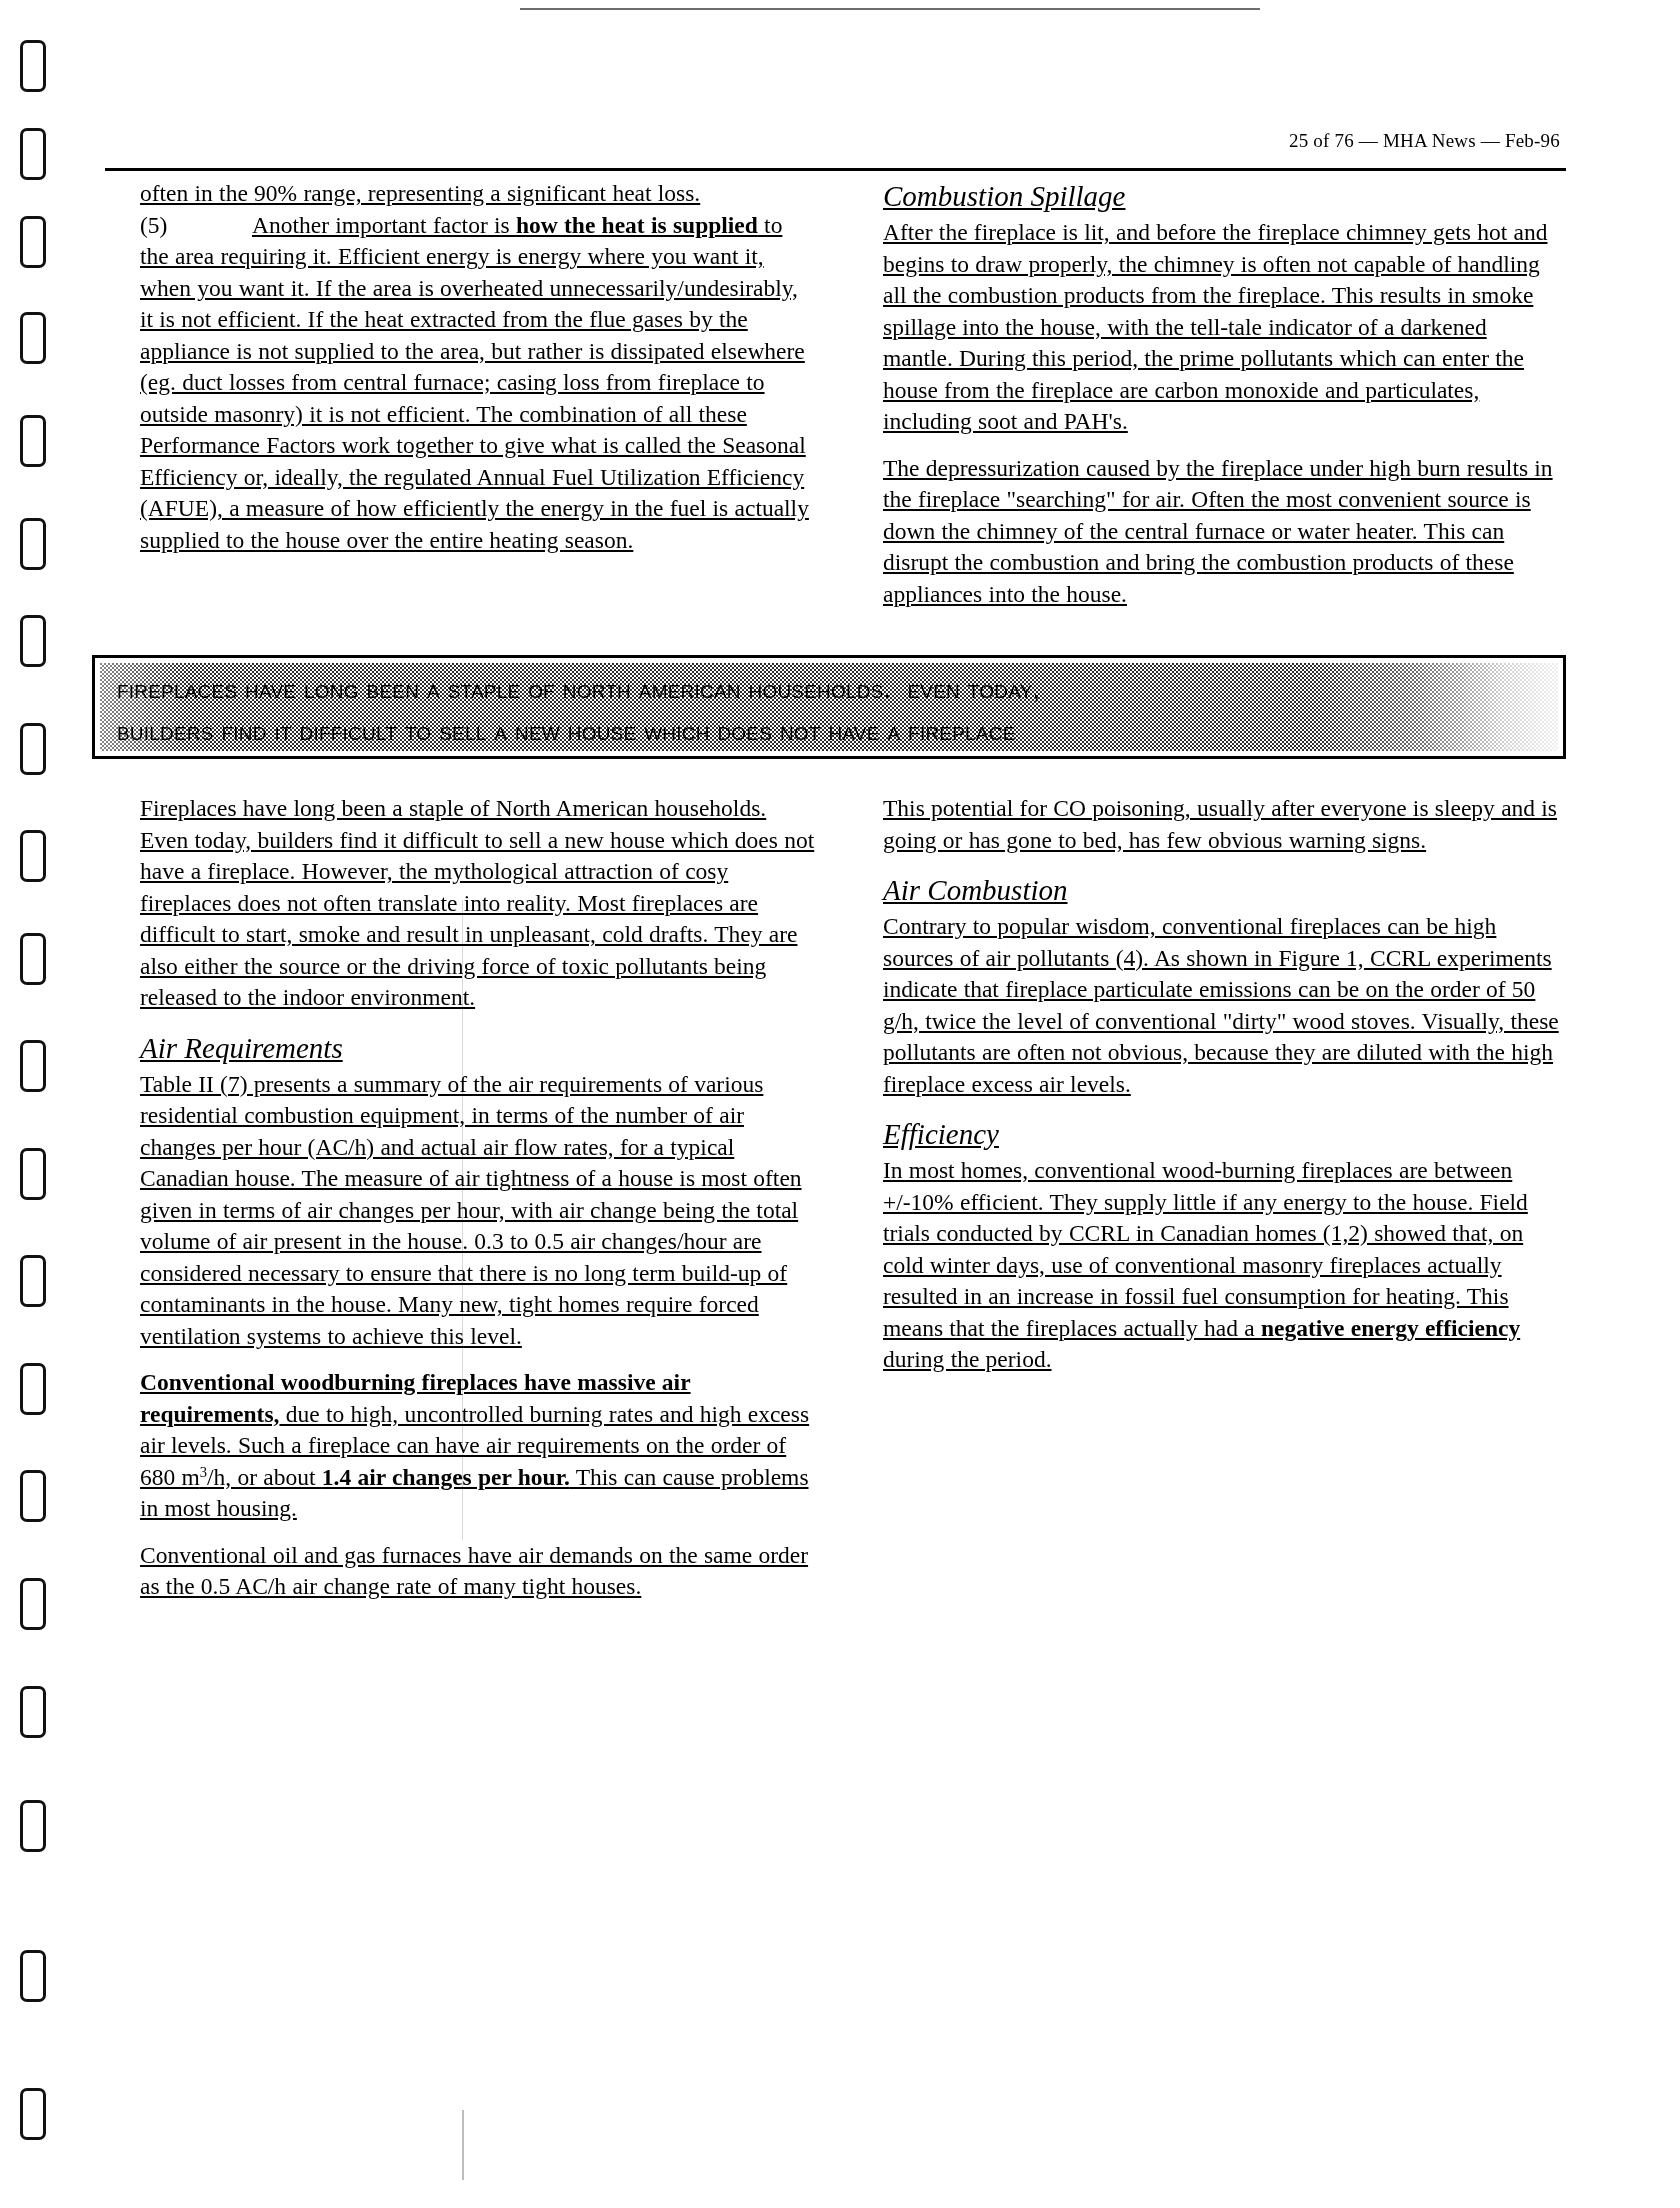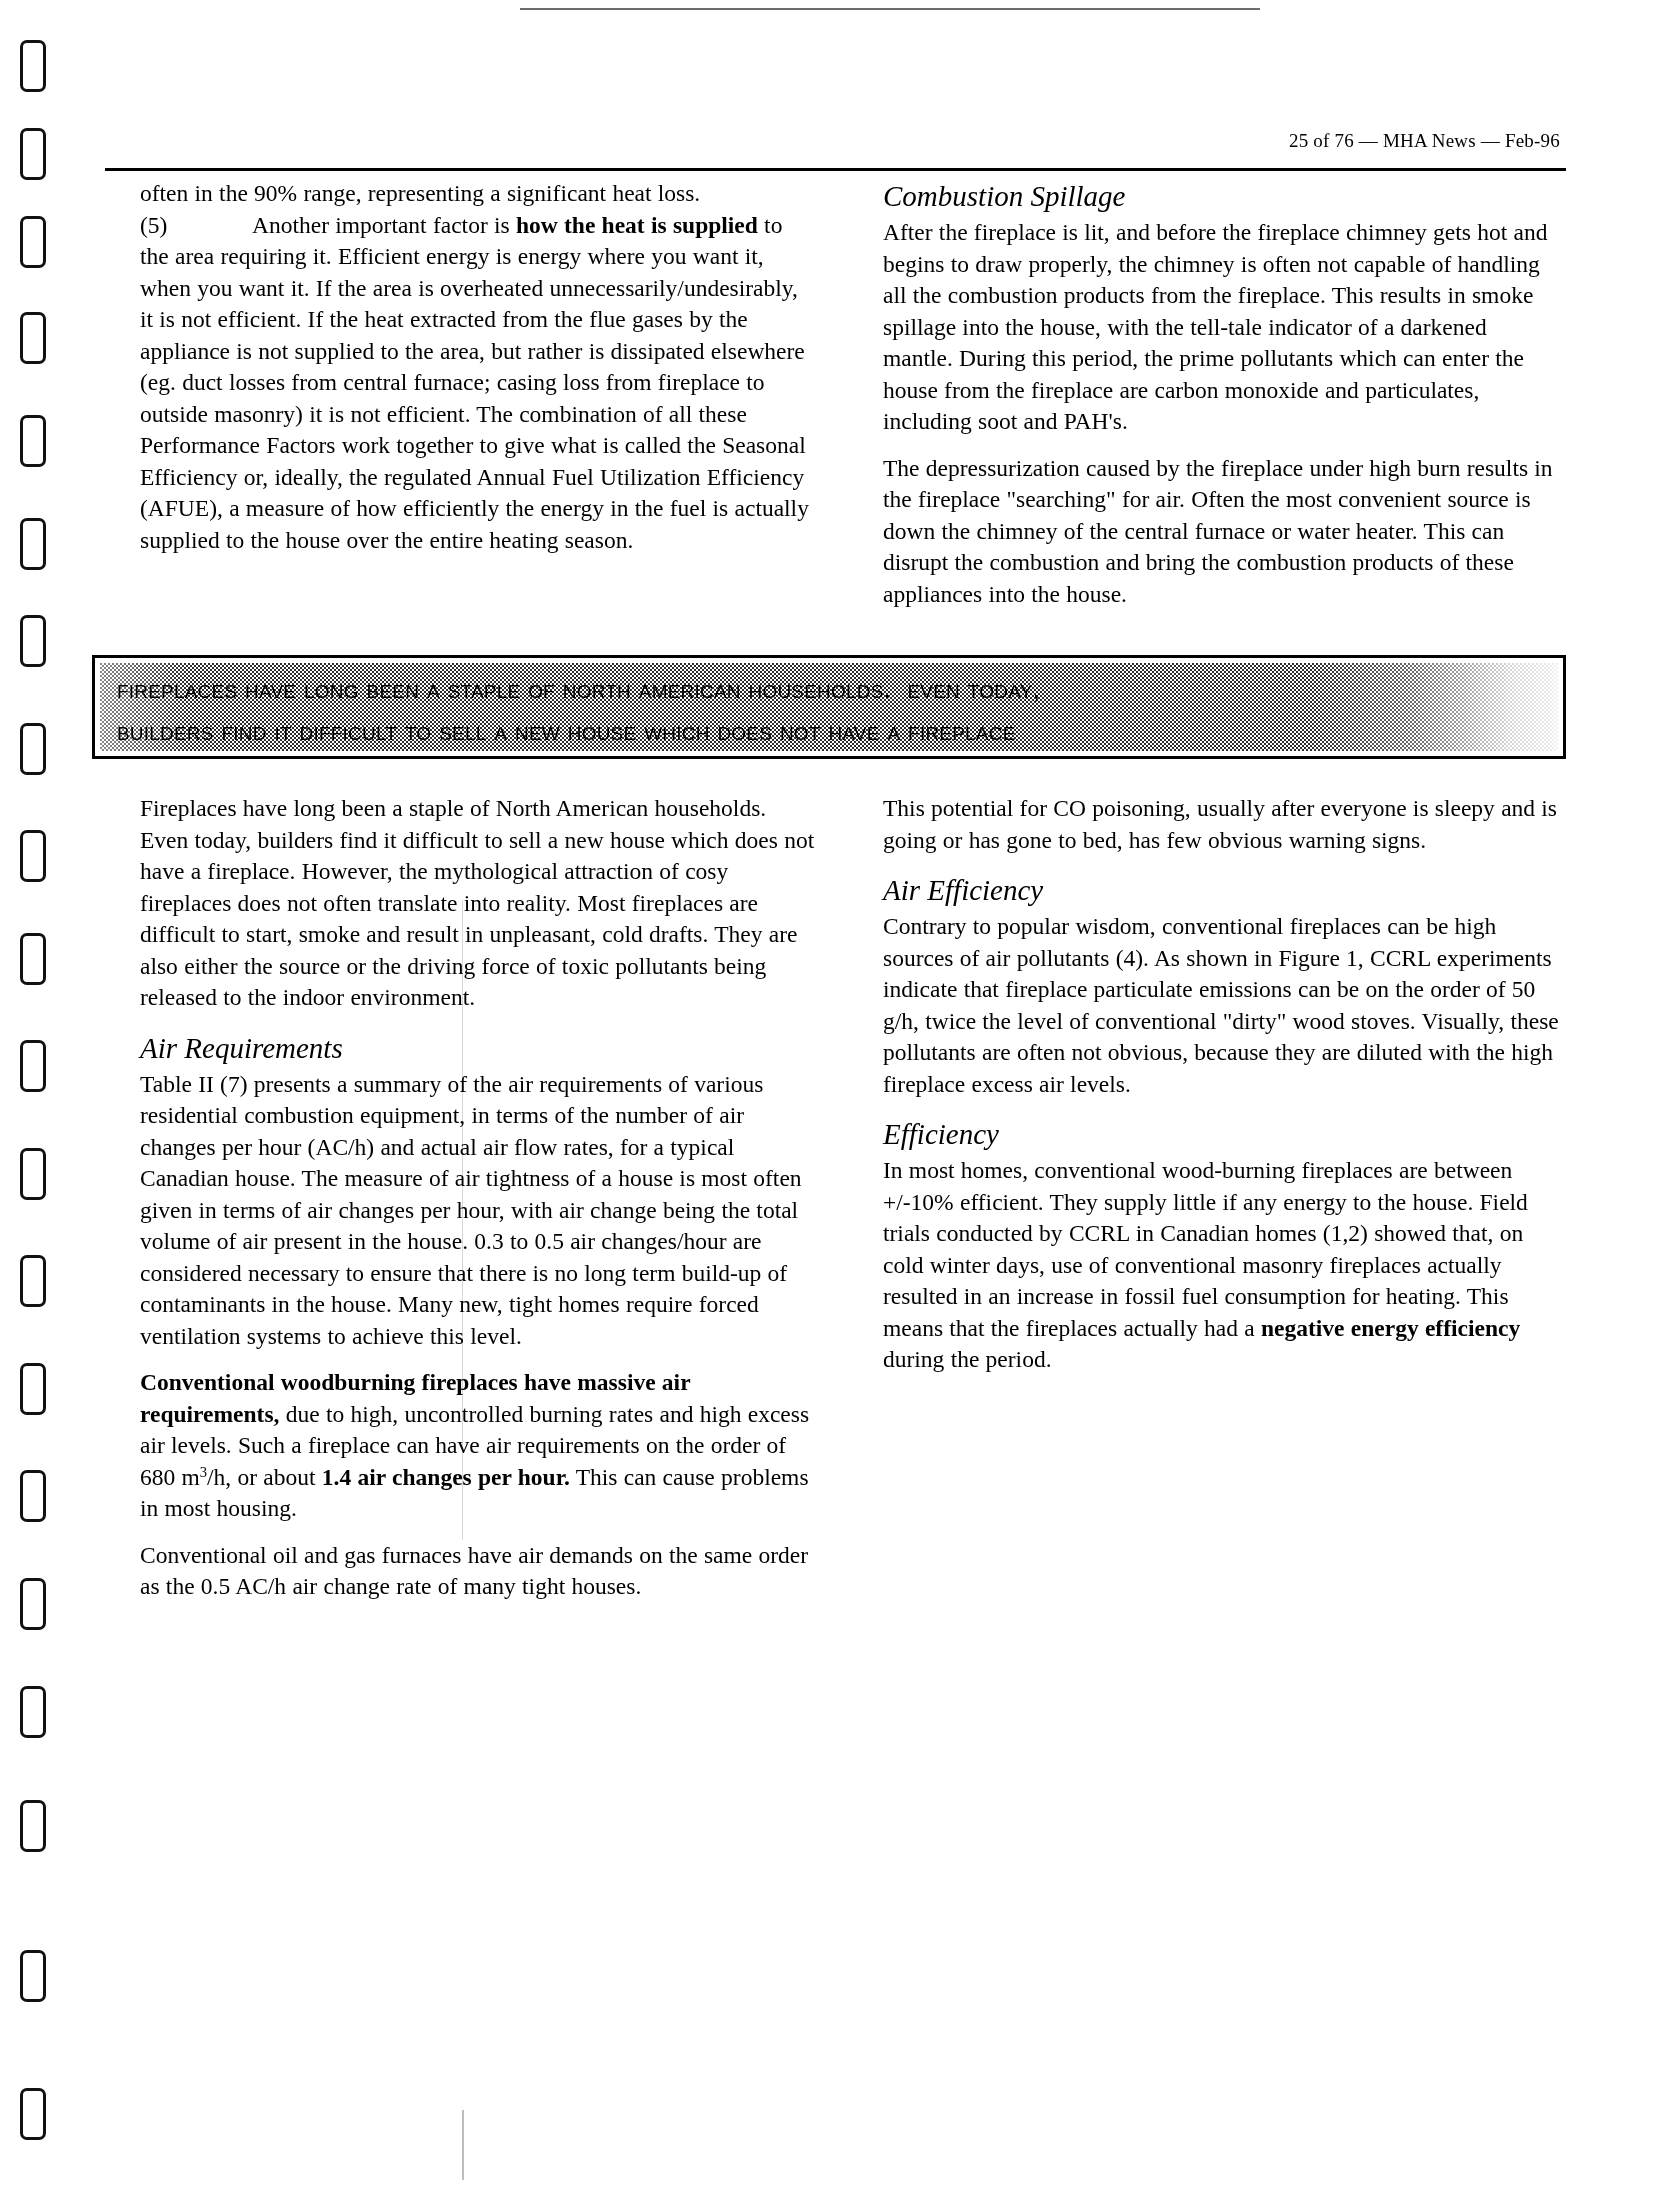--- a/index.html
+++ b/index.html
@@ -102,20 +102,21 @@
     background: #000;
   }
 
   .columns {
     display: flex;
     gap: 66px;
     align-items: flex-start;
   }
   .col {
     width: 677px;
+    text-decoration: underline;
   }
 
   p, .para {
     margin: 0 0 15px 0;
     font-size: 23.5px;
     line-height: 31.5px;
     text-align: left;
     word-spacing: 0.4px;
   }
   .nogap { margin-bottom: 0px; }
@@ -267,21 +268,21 @@
       <p class="para"><b>Conventional woodburning fireplaces have massive air requirements,</b><span> due to high, uncontrolled burning rates and high excess air levels.  Such a fireplace can have air requirements on the order of 680 m</span><sup>3</sup><span>/h, or about </span><b>1.4 air changes per hour.</b><span>   This can cause problems in most housing.</span></p>
 
       <p class="para">Conventional oil and gas furnaces have air demands on the same order as the 0.5 AC/h air change rate of many tight houses.</p>
     </div>
 
     <div class="col">
 
 
       <p class="para">This potential for CO poisoning, usually after everyone is sleepy and is going or has gone to bed, has few obvious warning signs.</p>
 
-      <h3 class="sec-ital">Air Efficiency</h3>
+      <h3 class="sec-ital">Air Combustion</h3>
       <p class="para">Contrary to popular wisdom, conventional fireplaces can be high sources of air pollutants (4).  As shown in Figure 1, CCRL experiments indicate that fireplace particulate emissions can be on the order of 50 g/h, twice the level of conventional "dirty" wood stoves.  Visually, these pollutants are often not obvious, because they are diluted with the high fireplace excess air levels.</p>
 
       <h3 class="sec-ital">Efficiency</h3>
       <p class="para"><span>In most homes, conventional wood-burning fireplaces are between +/-10% efficient.  They supply little if any energy to the house.  Field trials conducted by CCRL in Canadian homes (1,2) showed that, on cold winter days, use of conventional masonry fireplaces actually resulted in an increase in fossil fuel consumption for heating.  This means that the fireplaces actually had a </span><b>negative energy efficiency</b><span> during the period.</span></p>
     </div>
 
   </div>
 
 </div>
 

